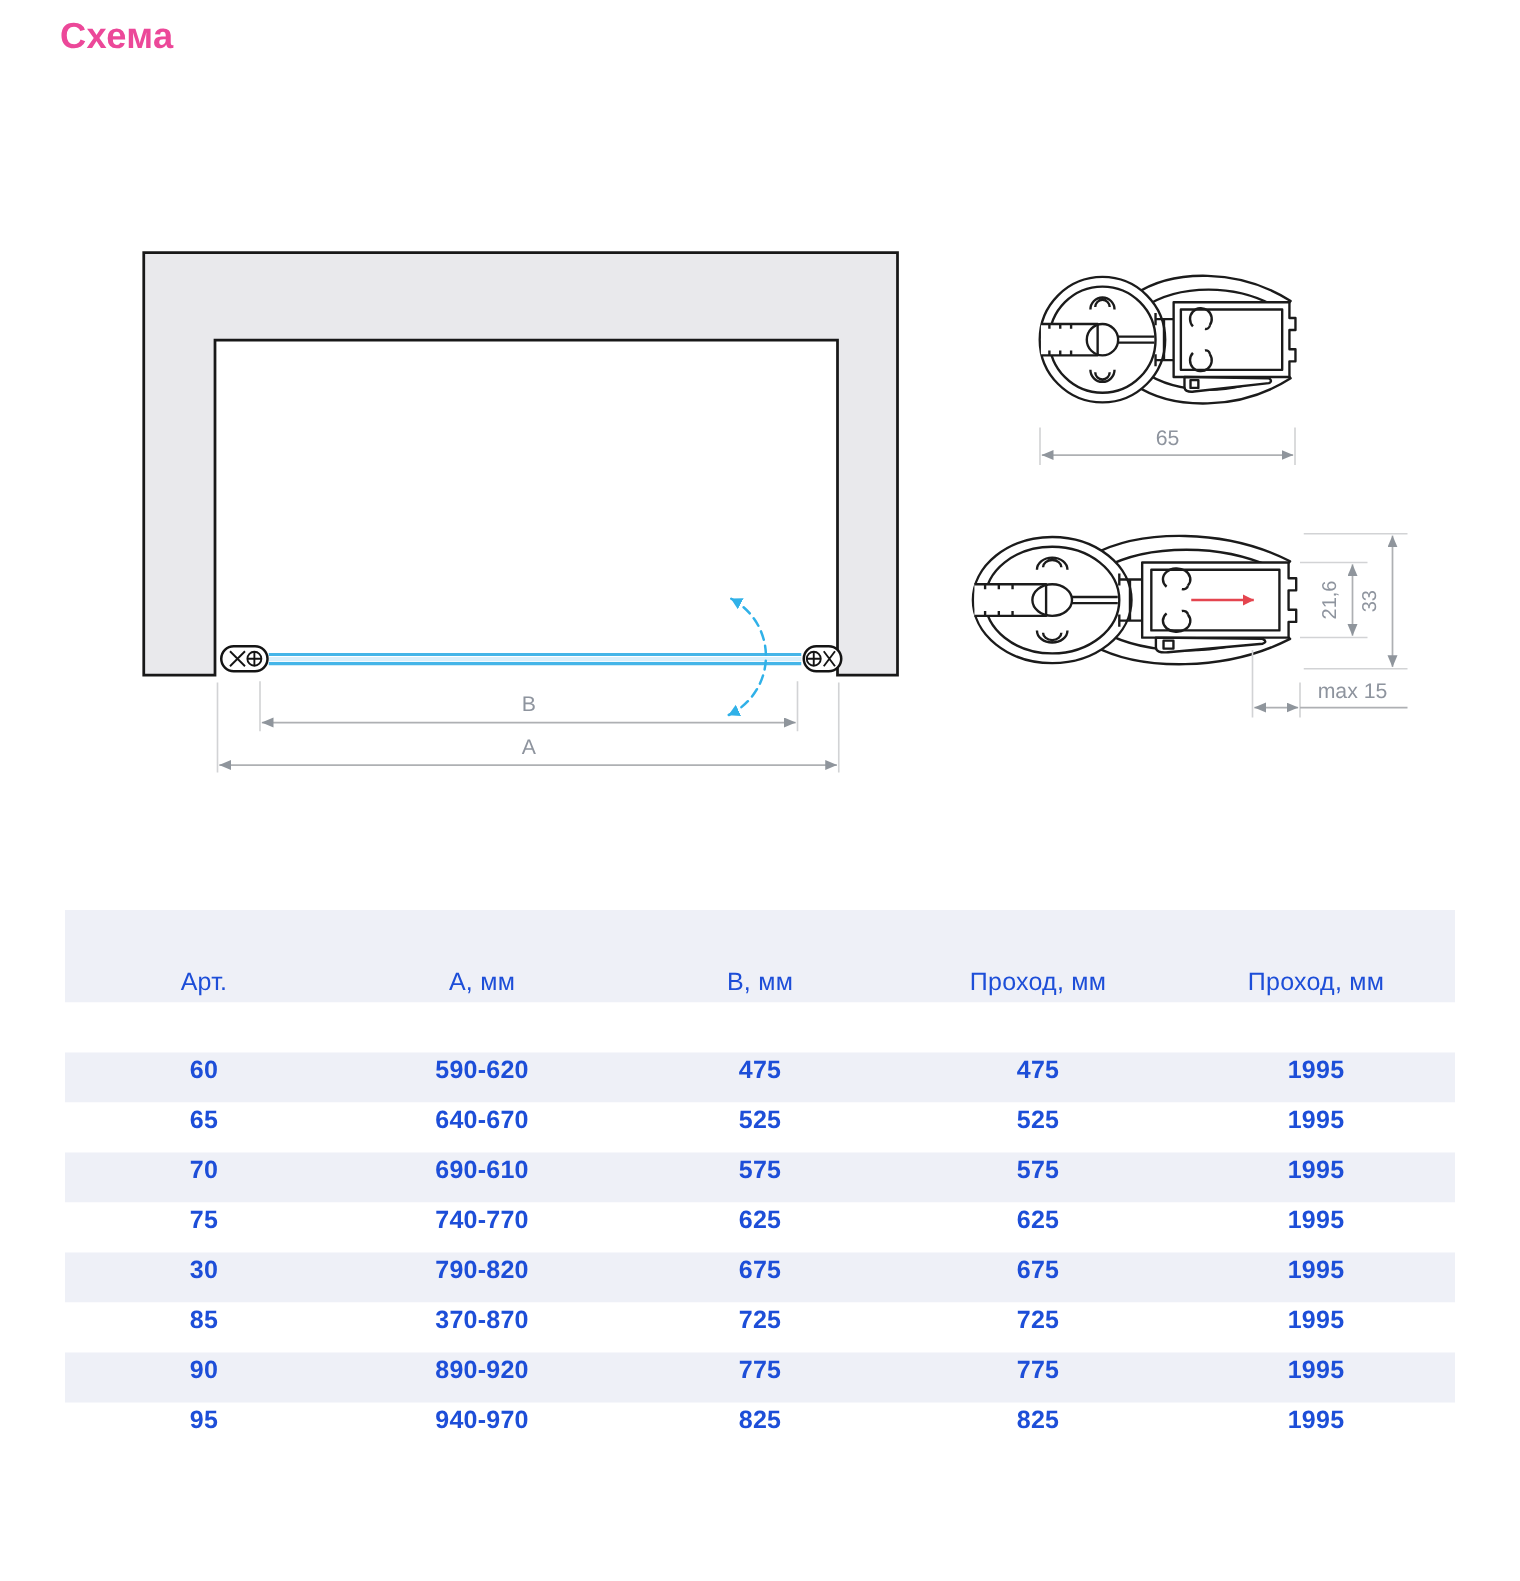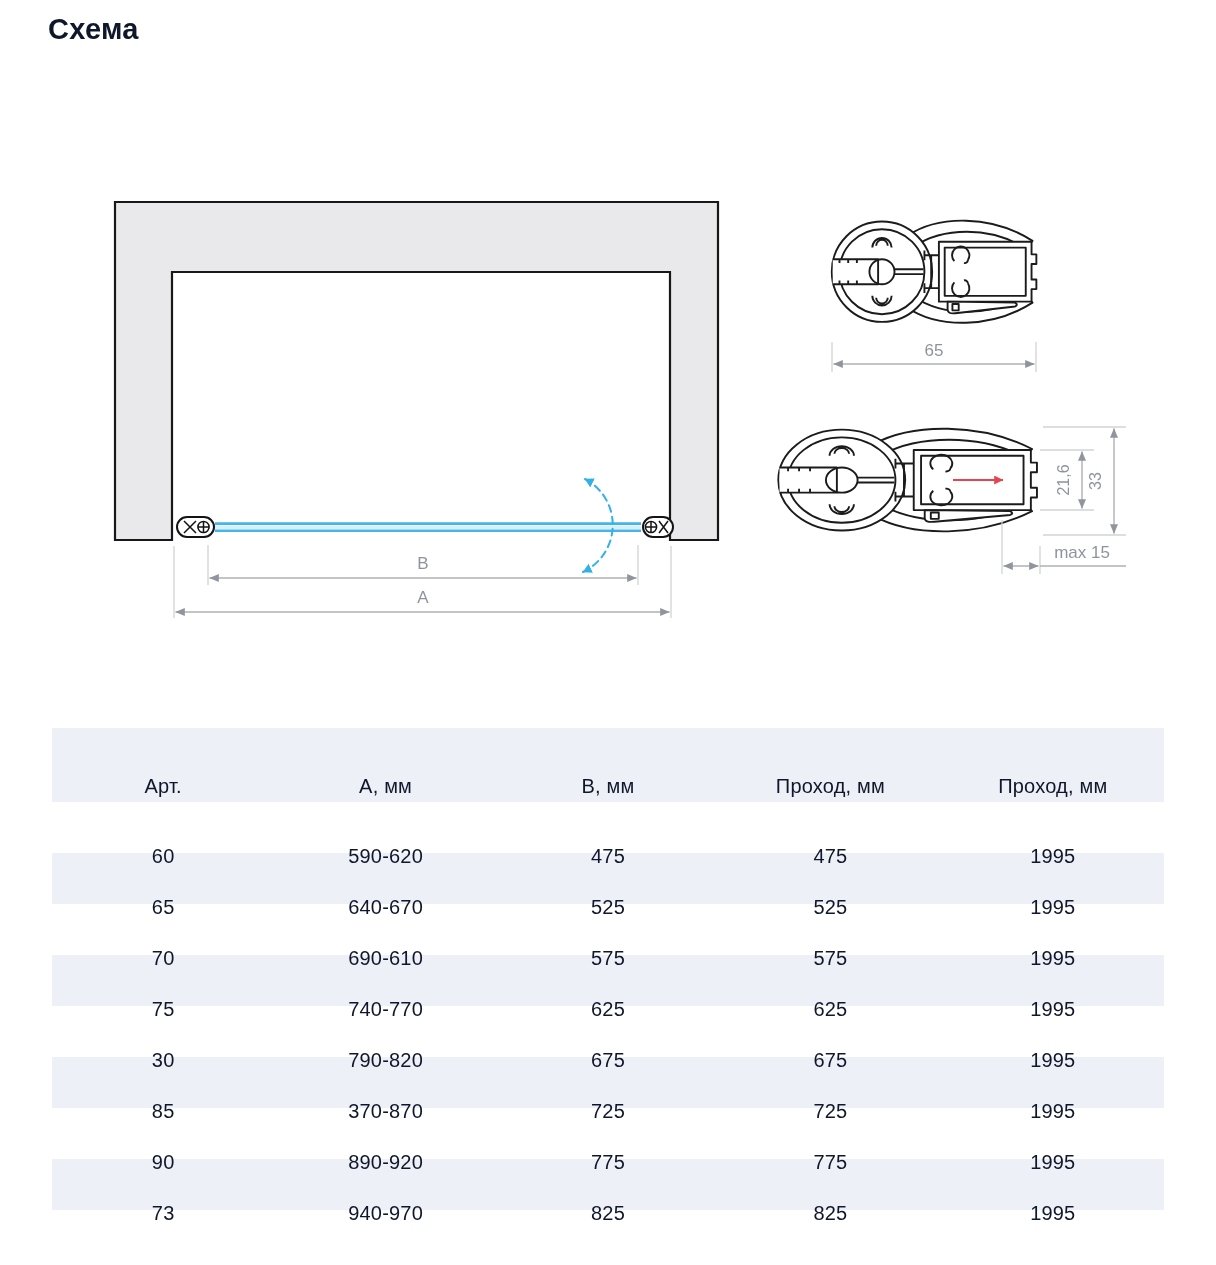--- a/index.html
+++ b/index.html
@@ -2,21 +2,21 @@
 <html><head>
 <meta charset="utf-8">
 <style>
   html,body{margin:0;padding:0;background:#fff;}
   body{
     width:1216px;height:1265px;position:relative;overflow:hidden;
     font-family:"Liberation Sans", sans-serif;color:#15171c;
   }
   .page-title{
     position:absolute;left:48px;top:13px;
-    font-size:29px;font-weight:700;color:#0f172a;letter-spacing:.3px;
+    font-size:29px;font-weight:700;color:#ec4899;letter-spacing:.3px;
   }
   svg.diagram{position:absolute;left:0;top:0;}
 
   
   .wall{fill:#e9e9ec;stroke:#181818;stroke-width:2.2;stroke-linejoin:miter;}
   .hingePart{fill:#fff;stroke:#141414;stroke-width:2;stroke-linejoin:round;}
   .hingeThin{fill:none;stroke:#141414;stroke-width:1.5;}
   .glassEdge{stroke:#45b5e8;stroke-width:2.6;}
   .glassCore{stroke:#d9effb;stroke-width:3.4;}
   .swing{fill:none;stroke:#30b1e8;stroke-width:2;stroke-dasharray:7 5;stroke-linecap:round;}
@@ -34,25 +34,25 @@
   .pshape .cut{fill:#fff;stroke:none;}
 
   
   .size-table{position:absolute;left:52px;top:728px;width:1112px;}
   .thead{
     display:grid;grid-template-columns:repeat(5,1fr);height:74px;
     background:#eef0f7;align-items:center;
   }
   .thead .cell{font-size:20px;font-weight:400;}
   .trow{
-    display:grid;grid-template-columns:repeat(5,1fr);height:51px;
-    align-items:center;background:#fff;
+    display:grid;grid-template-columns:repeat(5,1fr);height:40px;
+    align-items:center;background:#fff;font-weight:bold;
   }
   .trow:nth-child(even){background:#eef0f7;}
-  .cell{text-align:center;font-size:20px;color:#0f172a;letter-spacing:.2px;margin-top:43px;}
+  .cell{text-align:center;font-size:20px;color:#1d4ed8;letter-spacing:.2px;margin-top:43px;}
 </style>
 </head>
 <body>
 
 <div class="page-title">Схема</div>
 
 <svg class="diagram" width="1216" height="700" viewBox="0 0 1216 700">
   <defs>
     <marker id="arrGray" markerWidth="11" markerHeight="9" refX="9.3" refY="4" orient="auto-start-reverse" markerUnits="userSpaceOnUse">
       <path d="M0 0 L9.5 4 L0 8 Z" fill="#8f959c"></path>
@@ -209,20 +209,20 @@
       <div class="cell">1995</div>
     </div>
     <div class="trow">
       <div class="cell">90</div>
       <div class="cell">890-920</div>
       <div class="cell">775</div>
       <div class="cell">775</div>
       <div class="cell">1995</div>
     </div>
     <div class="trow">
-      <div class="cell">73</div>
+      <div class="cell">95</div>
       <div class="cell">940-970</div>
       <div class="cell">825</div>
       <div class="cell">825</div>
       <div class="cell">1995</div>
     </div>
   </div>
 </div>
 
 </body></html>

